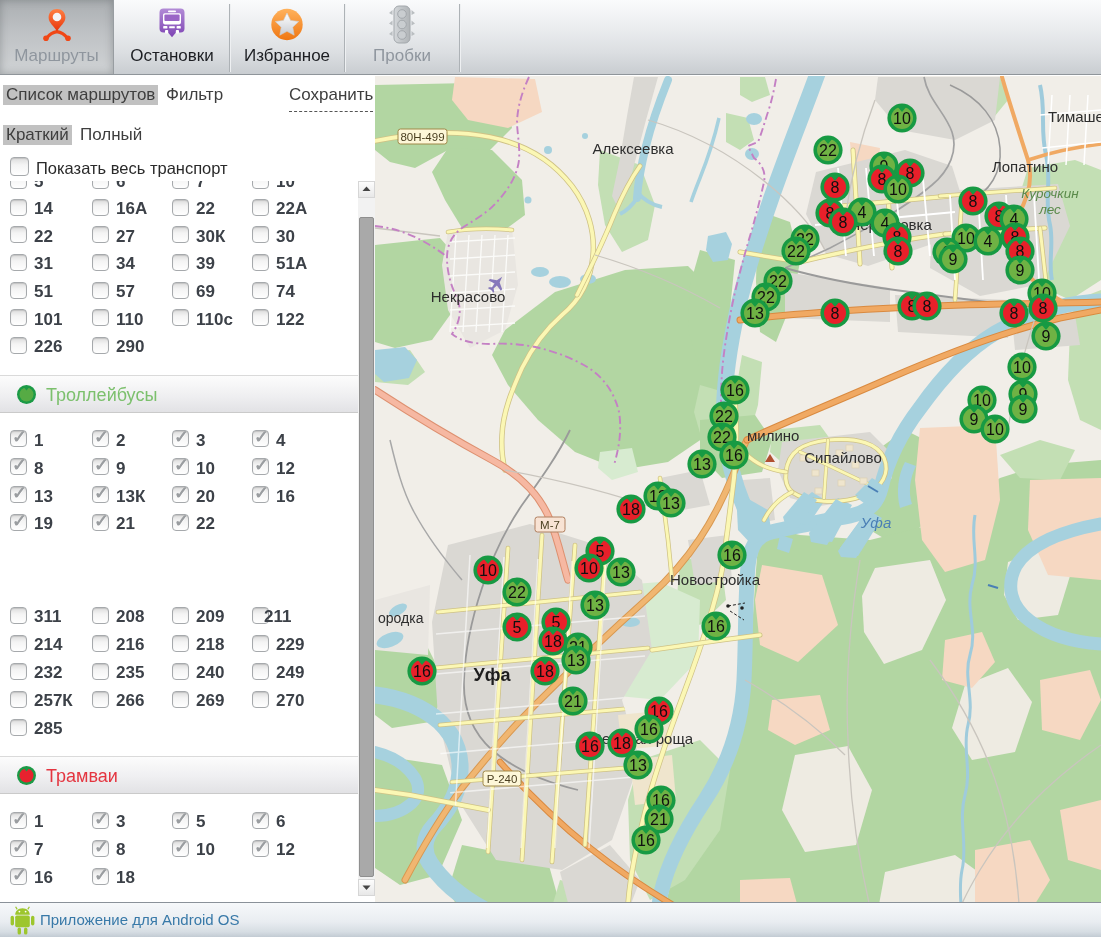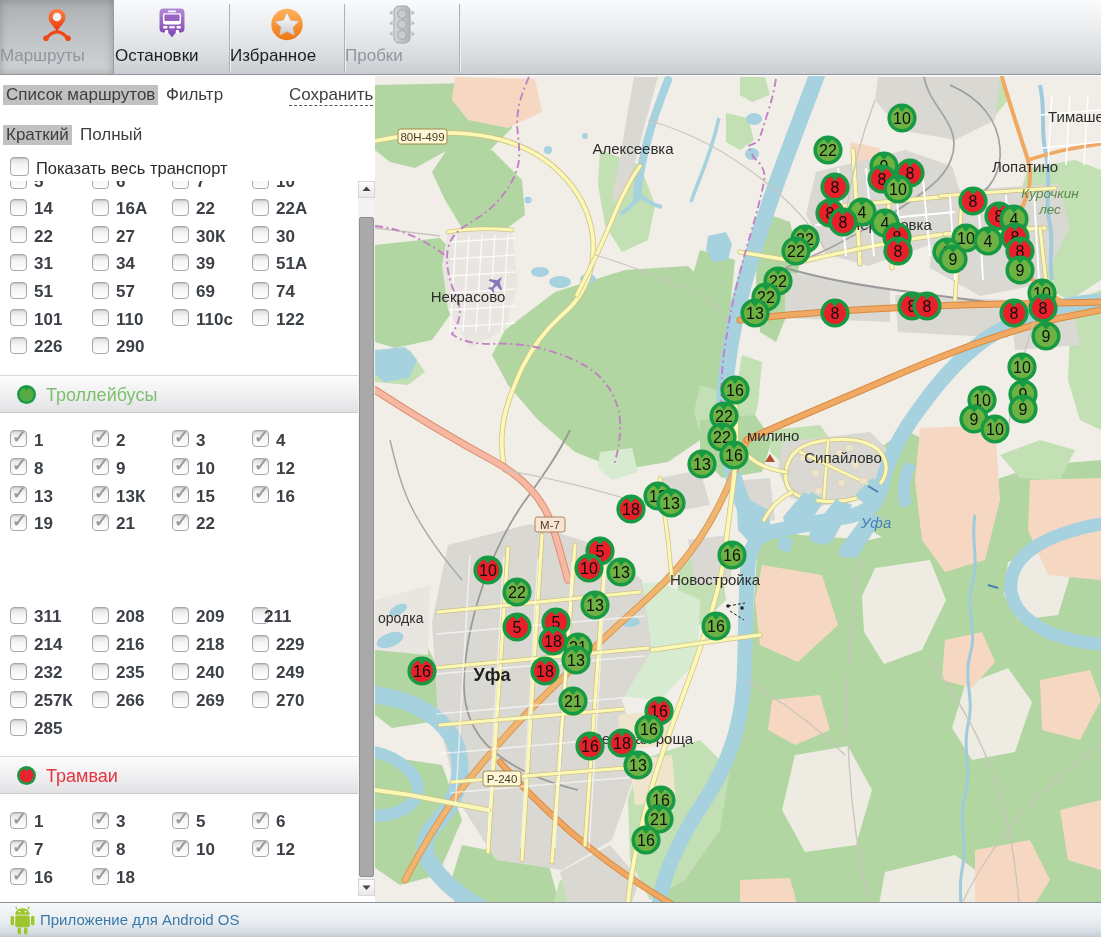--- a/index.html
+++ b/index.html
@@ -1,18 +1,18 @@
 <!DOCTYPE html>
 <html><head><meta charset="utf-8"><style>
 *{margin:0;padding:0;box-sizing:border-box}
 html,body{width:1101px;height:937px;overflow:hidden;font-family:"Liberation Sans",sans-serif;background:#fff}
 #toolbar{position:absolute;left:0;top:0;width:1101px;height:75px;
  background:linear-gradient(180deg,#fafbfc 0%,#eceef0 35%,#dcdfe2 70%,#c9cdd1 100%);
  border-bottom:1px solid #8f959a}
-.tab{position:absolute;top:0;height:74px;width:114px;text-align:left}
+.tab{position:absolute;top:0;height:74px;width:114px;text-align:center}
 .tab .sep{position:absolute;right:-1px;top:4px;bottom:2px;width:1px;background:#adb2b6;box-shadow:1px 0 0 #eef0f2}
 .tab.active{background:linear-gradient(180deg,#abafb2 0%,#bfc2c5 45%,#d0d3d5 100%);
  box-shadow:inset 0 0 8px rgba(60,65,70,.35);border-right:1px solid #989da1}
 .tab .lbl{position:absolute;left:0;right:0;top:46px;font-size:17px;color:#1c1e22}
 .tab .lbl.dis{color:#8f969e}
 .tab svg{position:absolute;left:50%;margin-left:-22px;top:3px}
 #panel{position:absolute;left:0;top:76px;width:375px;height:826px;background:#fff}
 .hl{background:#c1c1c1}
 .ptxt{position:absolute;font-size:17px;color:#3e3e3e;white-space:nowrap}
 #list{position:absolute;left:0;top:105px;width:358px;height:715px;overflow:hidden}
@@ -820,21 +820,21 @@
           <circle r="11" fill="#6fb244"></circle>
           <path d="M-4.6 -11.6 L0 -6.1 L4.6 -11.6 Z" fill="#179a43"></path>
           <text y="5.6" text-anchor="middle" font-size="16" fill="#101010">16</text>
         </g>
       </g>
     </svg></div>
 <div id="panel">
 
 <div class="ptxt hl" style="left:3px;top:9px;padding:0 3px">Список маршрутов</div>
 <div class="ptxt" style="left:166px;top:9px">Фильтр</div>
-<div class="ptxt" style="left:289px;top:9px;border-bottom:1px dashed #555;padding-bottom:0">Сохранить</div>
+<div class="ptxt" style="left:289px;top:9px;border-bottom:1px dashed #555;padding-bottom:6px">Сохранить</div>
 <div class="ptxt hl" style="left:3px;top:49px;padding:0 3px">Краткий</div>
 <div class="ptxt" style="left:80px;top:49px">Полный</div>
 <div class="cb big" style="left:10px;top:81px"></div>
 <div class="ptxt" style="left:36px;top:83px;font-size:16.5px;color:#2a2a2a">Показать весь транспорт</div>
 
 <div id="list">
       <div class="cb" style="left:10px;top:-9.5px"></div>
       <div class="num" style="left:34px;top:-9px">5</div>
       <div class="cb" style="left:92px;top:-9.5px"></div>
       <div class="num" style="left:116px;top:-9px">6</div>
@@ -908,21 +908,21 @@
       <div class="num" style="left:116px;top:277.7px">9</div>
       <div class="cb ck" style="left:172px;top:277.2px"></div>
       <div class="num" style="left:196px;top:277.7px">10</div>
       <div class="cb ck" style="left:252px;top:277.2px"></div>
       <div class="num" style="left:276px;top:277.7px">12</div>
       <div class="cb ck" style="left:10px;top:305.3px"></div>
       <div class="num" style="left:34px;top:305.8px">13</div>
       <div class="cb ck" style="left:92px;top:305.3px"></div>
       <div class="num" style="left:116px;top:305.8px">13К</div>
       <div class="cb ck" style="left:172px;top:305.3px"></div>
-      <div class="num" style="left:196px;top:305.8px">15</div>
+      <div class="num" style="left:196px;top:305.8px">20</div>
       <div class="cb ck" style="left:252px;top:305.3px"></div>
       <div class="num" style="left:276px;top:305.8px">16</div>
       <div class="cb ck" style="left:10px;top:332.9px"></div>
       <div class="num" style="left:34px;top:333.4px">19</div>
       <div class="cb ck" style="left:92px;top:332.9px"></div>
       <div class="num" style="left:116px;top:333.4px">21</div>
       <div class="cb ck" style="left:172px;top:332.9px"></div>
       <div class="num" style="left:196px;top:333.4px">22</div>
       <div class="cb" style="left:10px;top:425.79999999999995px"></div>
       <div class="num" style="left:34px;top:426.29999999999995px">311</div>

